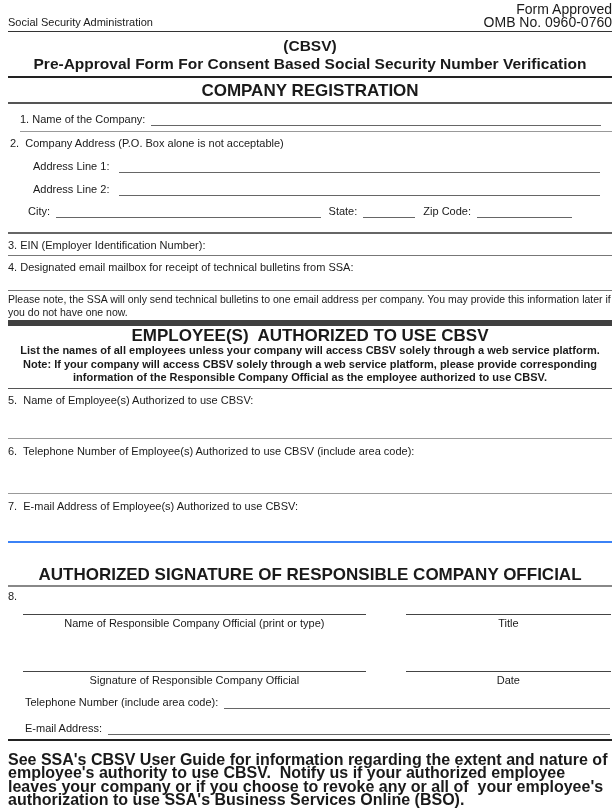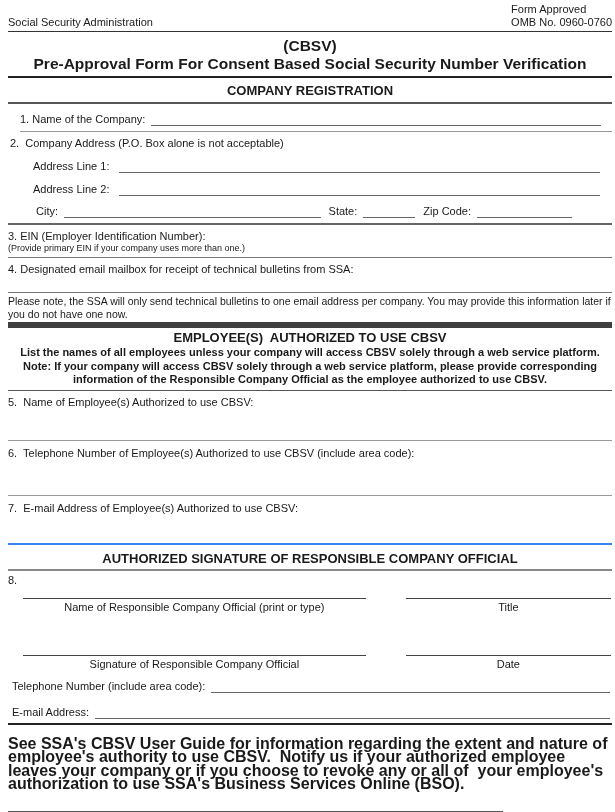--- a/index.html
+++ b/index.html
@@ -7,75 +7,75 @@
     width:615px; height:812px; box-sizing:border-box;
     padding:0 3px 0 8px; overflow:hidden; background:#fff;
     font-family:"Liberation Sans", sans-serif; color:#1a1a1a;
   }
   .pre { white-space:pre-wrap; }
 
   
   .topbar { display:flex; justify-content:space-between; align-items:flex-end;
             padding:3px 0 2px; border-bottom:1px solid #333; }
   .agency { font-size:11px; line-height:13px; }
-  .approved { font-size:11px; line-height:13px; }
+  .approved { text-align:right; font-size:14px; line-height:13px; }
 
   
   .titleblock { text-align:center; font-weight:bold; font-size:15.5px; line-height:18px;
                 padding:5px 0 3px; border-bottom:2px solid #222; }
 
   
-  .sechead { text-align:center; font-weight:bold; font-size:13px; line-height:15px; }
+  .sechead { text-align:center; font-weight:bold; font-size:17px; line-height:15px; }
   .reghead { padding:5px 0 4px; border-bottom:2px solid #555; }
 
   .lbl { font-size:11px; line-height:13px; white-space:pre-wrap; }
   .small { font-size:9px; line-height:11px; }
 
   .wline { flex:1 1 auto; border-bottom:1px solid #666; height:13px; }
 
   .row { display:flex; align-items:flex-end;margin-left:12px; }
   .q1 { padding:8px 0 5px; border-bottom:1px solid #999; }
   .q1 .wline { margin-left:6px; margin-right:11px; }
 
   .sec2 { border-bottom:2px solid #666; padding-top:5px; }
   .sec2-label { margin-left:2px; }
   .addr-row { margin:9px 0 0 25px; }
   .addr-row .lbl { width:86px; flex:0 0 auto; }
   .addr-row .wline { margin-right:12px; }
-  .csz-row { margin:8px 0 0 28px; padding-bottom:5px; }
+  .csz-row { margin:8px 0 0 20px; padding-bottom:14px; }
   .csz-row .wline.city { margin:0 8px 0 6px; }
   .csz-row .wline.state { flex:0 0 52px; margin:0 8px 0 6px; }
   .csz-row .wline.zip { flex:0 0 95px; margin-left:6px; margin-right:40px; }
 
   .sec3 { padding:5px 0 3px; border-bottom:1px solid #777; }
   .sec4 { padding:5px 0 0; border-bottom:1px solid #777; }
   .blank-area { height:16px; }
   .note-band { padding:2px 0; border-bottom:6px solid #404040; }
   .note-text { font-size:10.5px; line-height:12.5px; }
 
   .emp-head { padding-top:2px; }
   .instructions { text-align:center; font-weight:bold; font-size:11px; line-height:13.5px;
                   padding:1px 2px 3px; border-bottom:1px solid #555; }
 
   .qblock { border-bottom:1px solid #999; }
   .q5 { padding:5px 0 0; } .q5 .blank { height:31px; }
   .q6 { padding:6px 0 0; } .q6 .blank { height:35px; }
   .q7 { padding:6px 0 0; border-bottom:2px solid #3b82f6; } .q7 .blank { height:28px; }
 
-  .sighead { padding:6px 0 3px; border-bottom:2px solid #888; }
+  .sighead { padding:24px 0 3px; border-bottom:2px solid #888; }
 
   .sigsec { border-bottom:2px solid #222; padding-bottom:4px; }
   .item8 { font-size:11px; padding-top:3px; line-height:13px; }
   .sigrow { display:flex; gap:40px; margin:0 1px 0 15px; }
   .sigrow2 { margin-top:30px; }
   .sigcol-l { flex:1.67 1 0; }
   .sigcol-r { flex:1 1 0; }
   .sigline { height:11px; border-bottom:1px solid #444; }
   .siglabel { text-align:center; font-size:11px; line-height:13px; padding-top:2px; }
-  .inline-row { display:flex; align-items:flex-end; margin-left:4px;justify-content:flex-end; }
+  .inline-row { display:flex; align-items:flex-end; margin-left:17px;justify-content:flex-end; }
   .phone-row { margin-top:8px; }
   .email-row { margin-top:12px; }
   .inline-row .wline { margin-left:6px; margin-right:2px; }
 
   .footnote { font-weight:bold; font-size:16px; line-height:13.5px; padding-top:12px;
               white-space:pre-wrap; }
 
   .footer { margin-top:20px; }
   .footer-line { width:82%; border-top:1px solid #555; }
   .footer-text { font-size:14px; line-height:13px; padding-top:2px; }
@@ -122,21 +122,20 @@
       <span class="wline city"></span>
       <span class="lbl">State:</span>
       <span class="wline state"></span>
       <span class="lbl">Zip Code:</span>
       <span class="wline zip"></span>
     </div>
   </div>
 
   <div class="sec3">
     <div class="lbl">3. EIN (Employer Identification Number):</div>
-    <div class="small">(Provide primary EIN if your company uses more than one.)</div>
   </div>
 
   <div class="sec4">
     <div class="lbl">4. Designated email mailbox for receipt of technical bulletins from SSA:</div>
     <div class="blank-area"></div>
   </div>
 
   <div class="note-band">
     <div class="note-text">Please note, the SSA will only send technical bulletins to one email address per company. You may provide this information later if you do not have one now.</div>
   </div>

